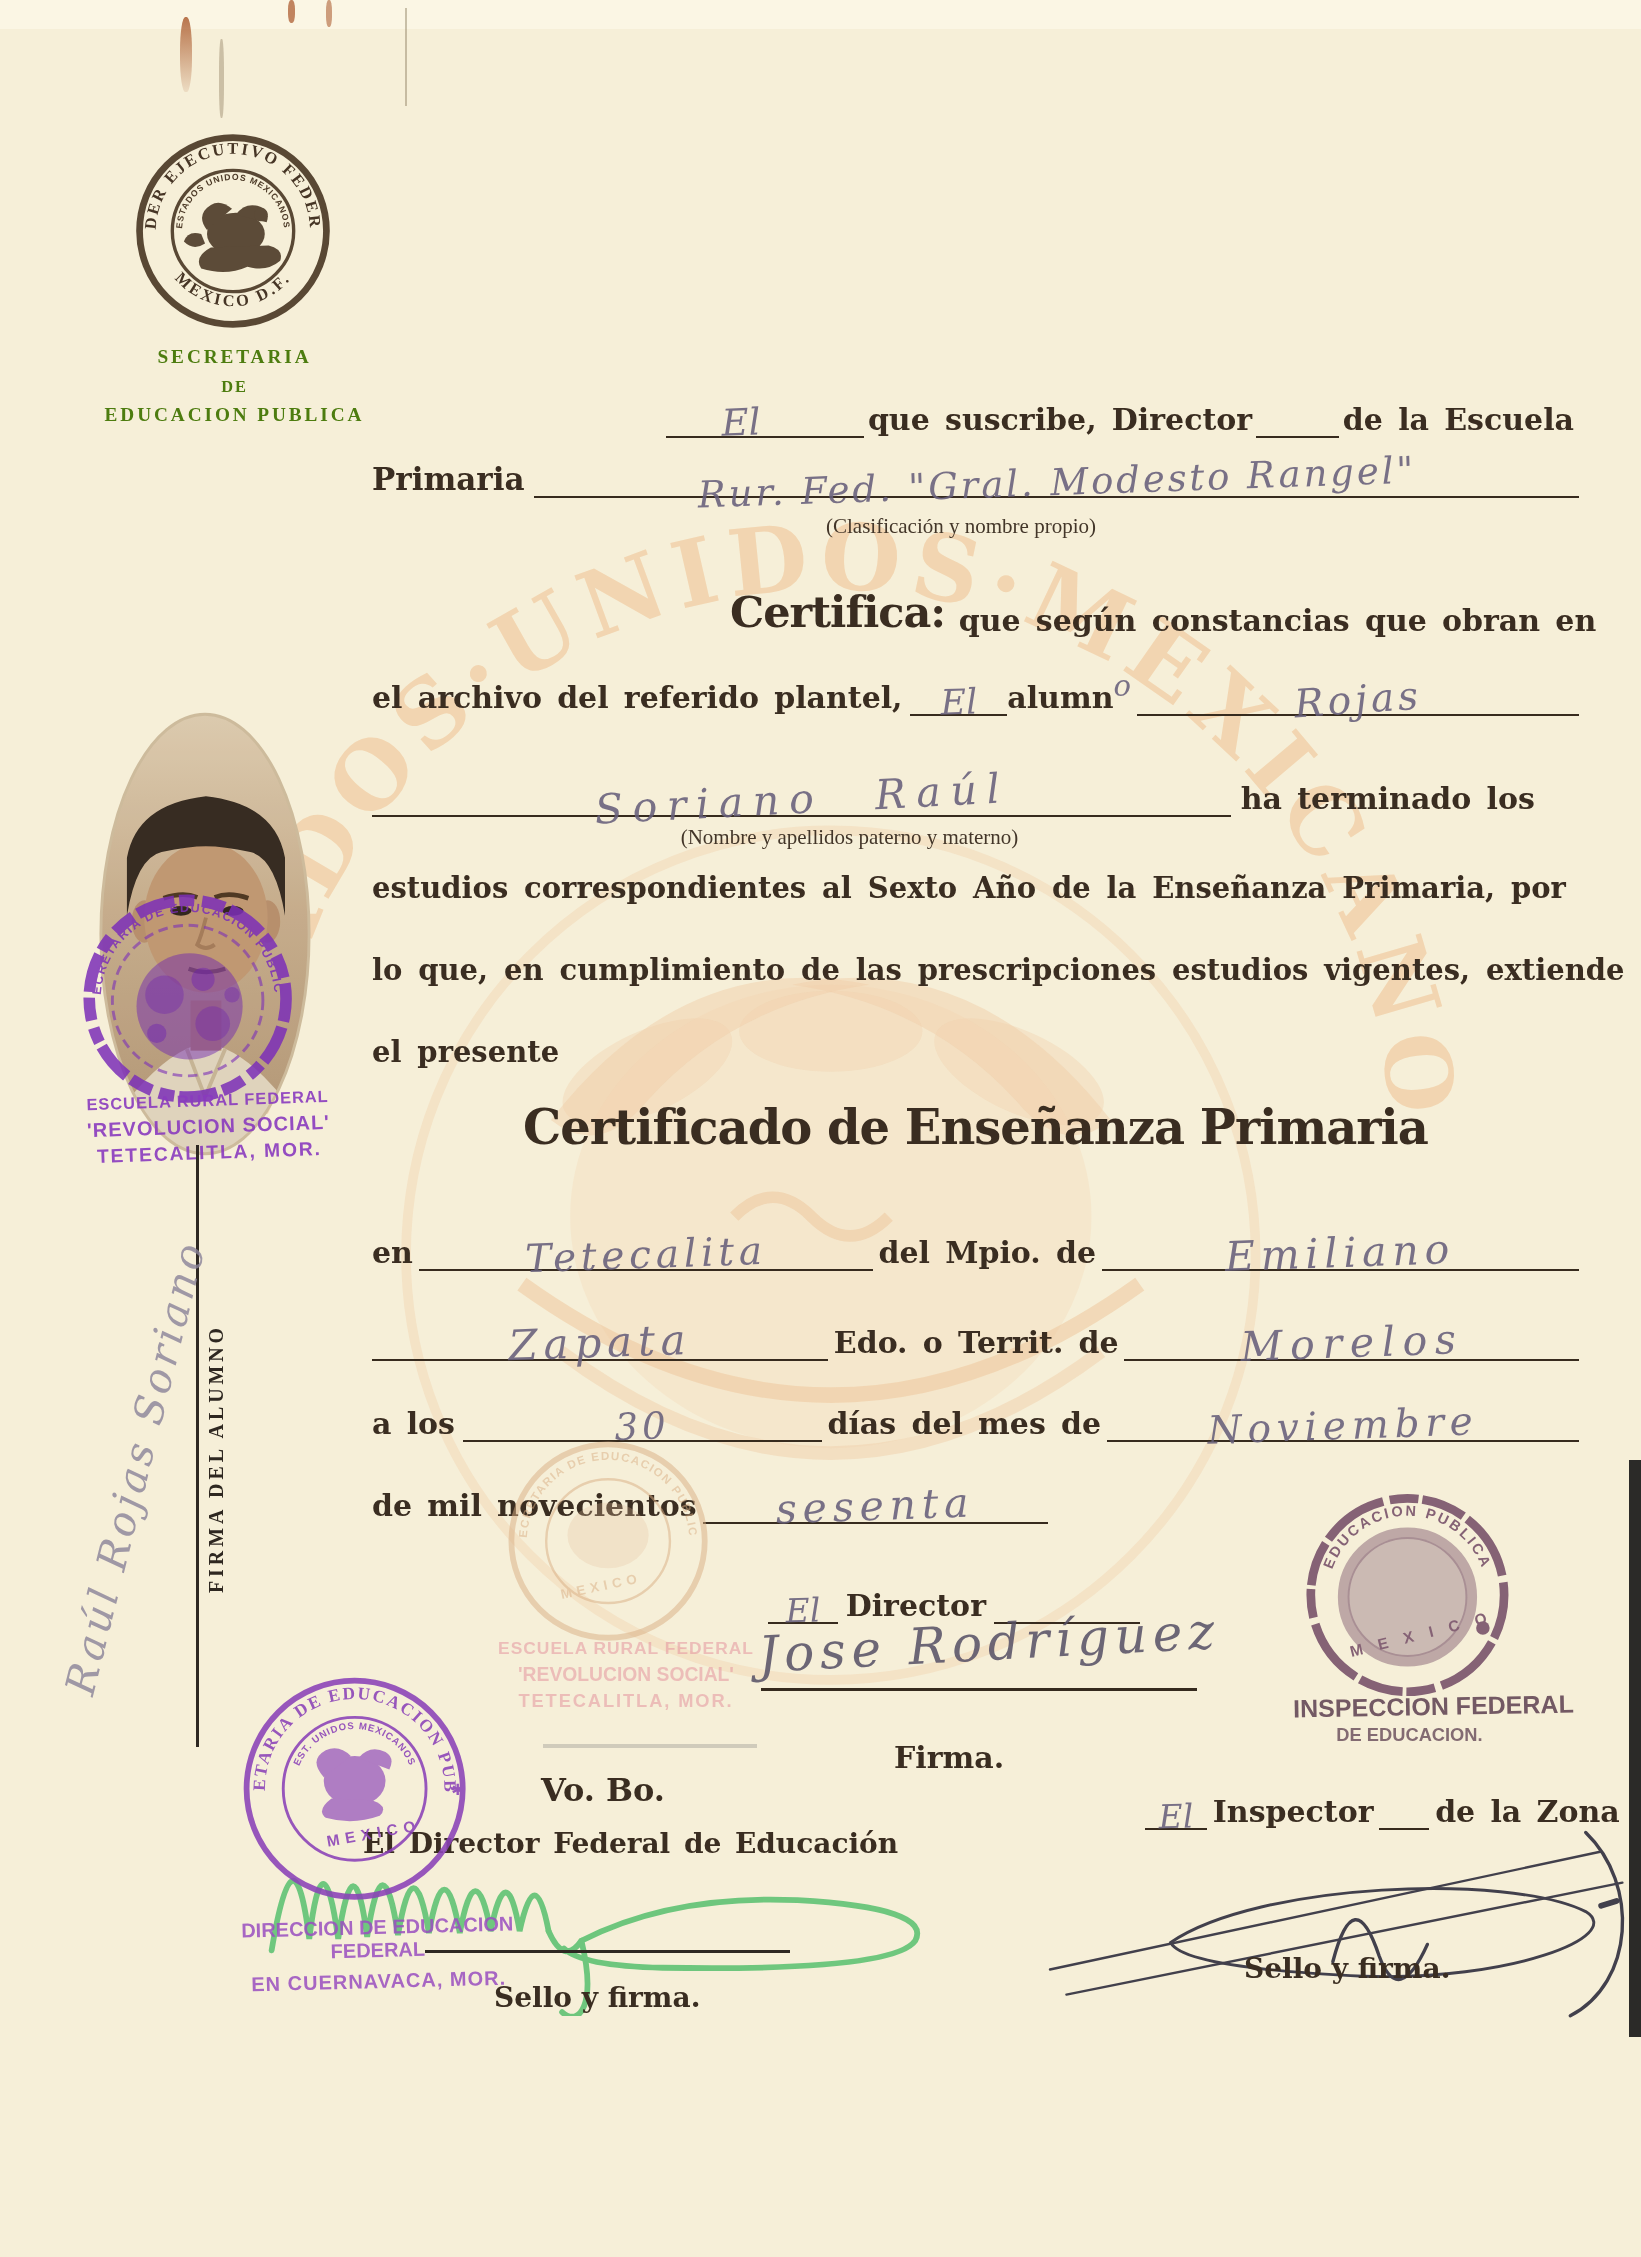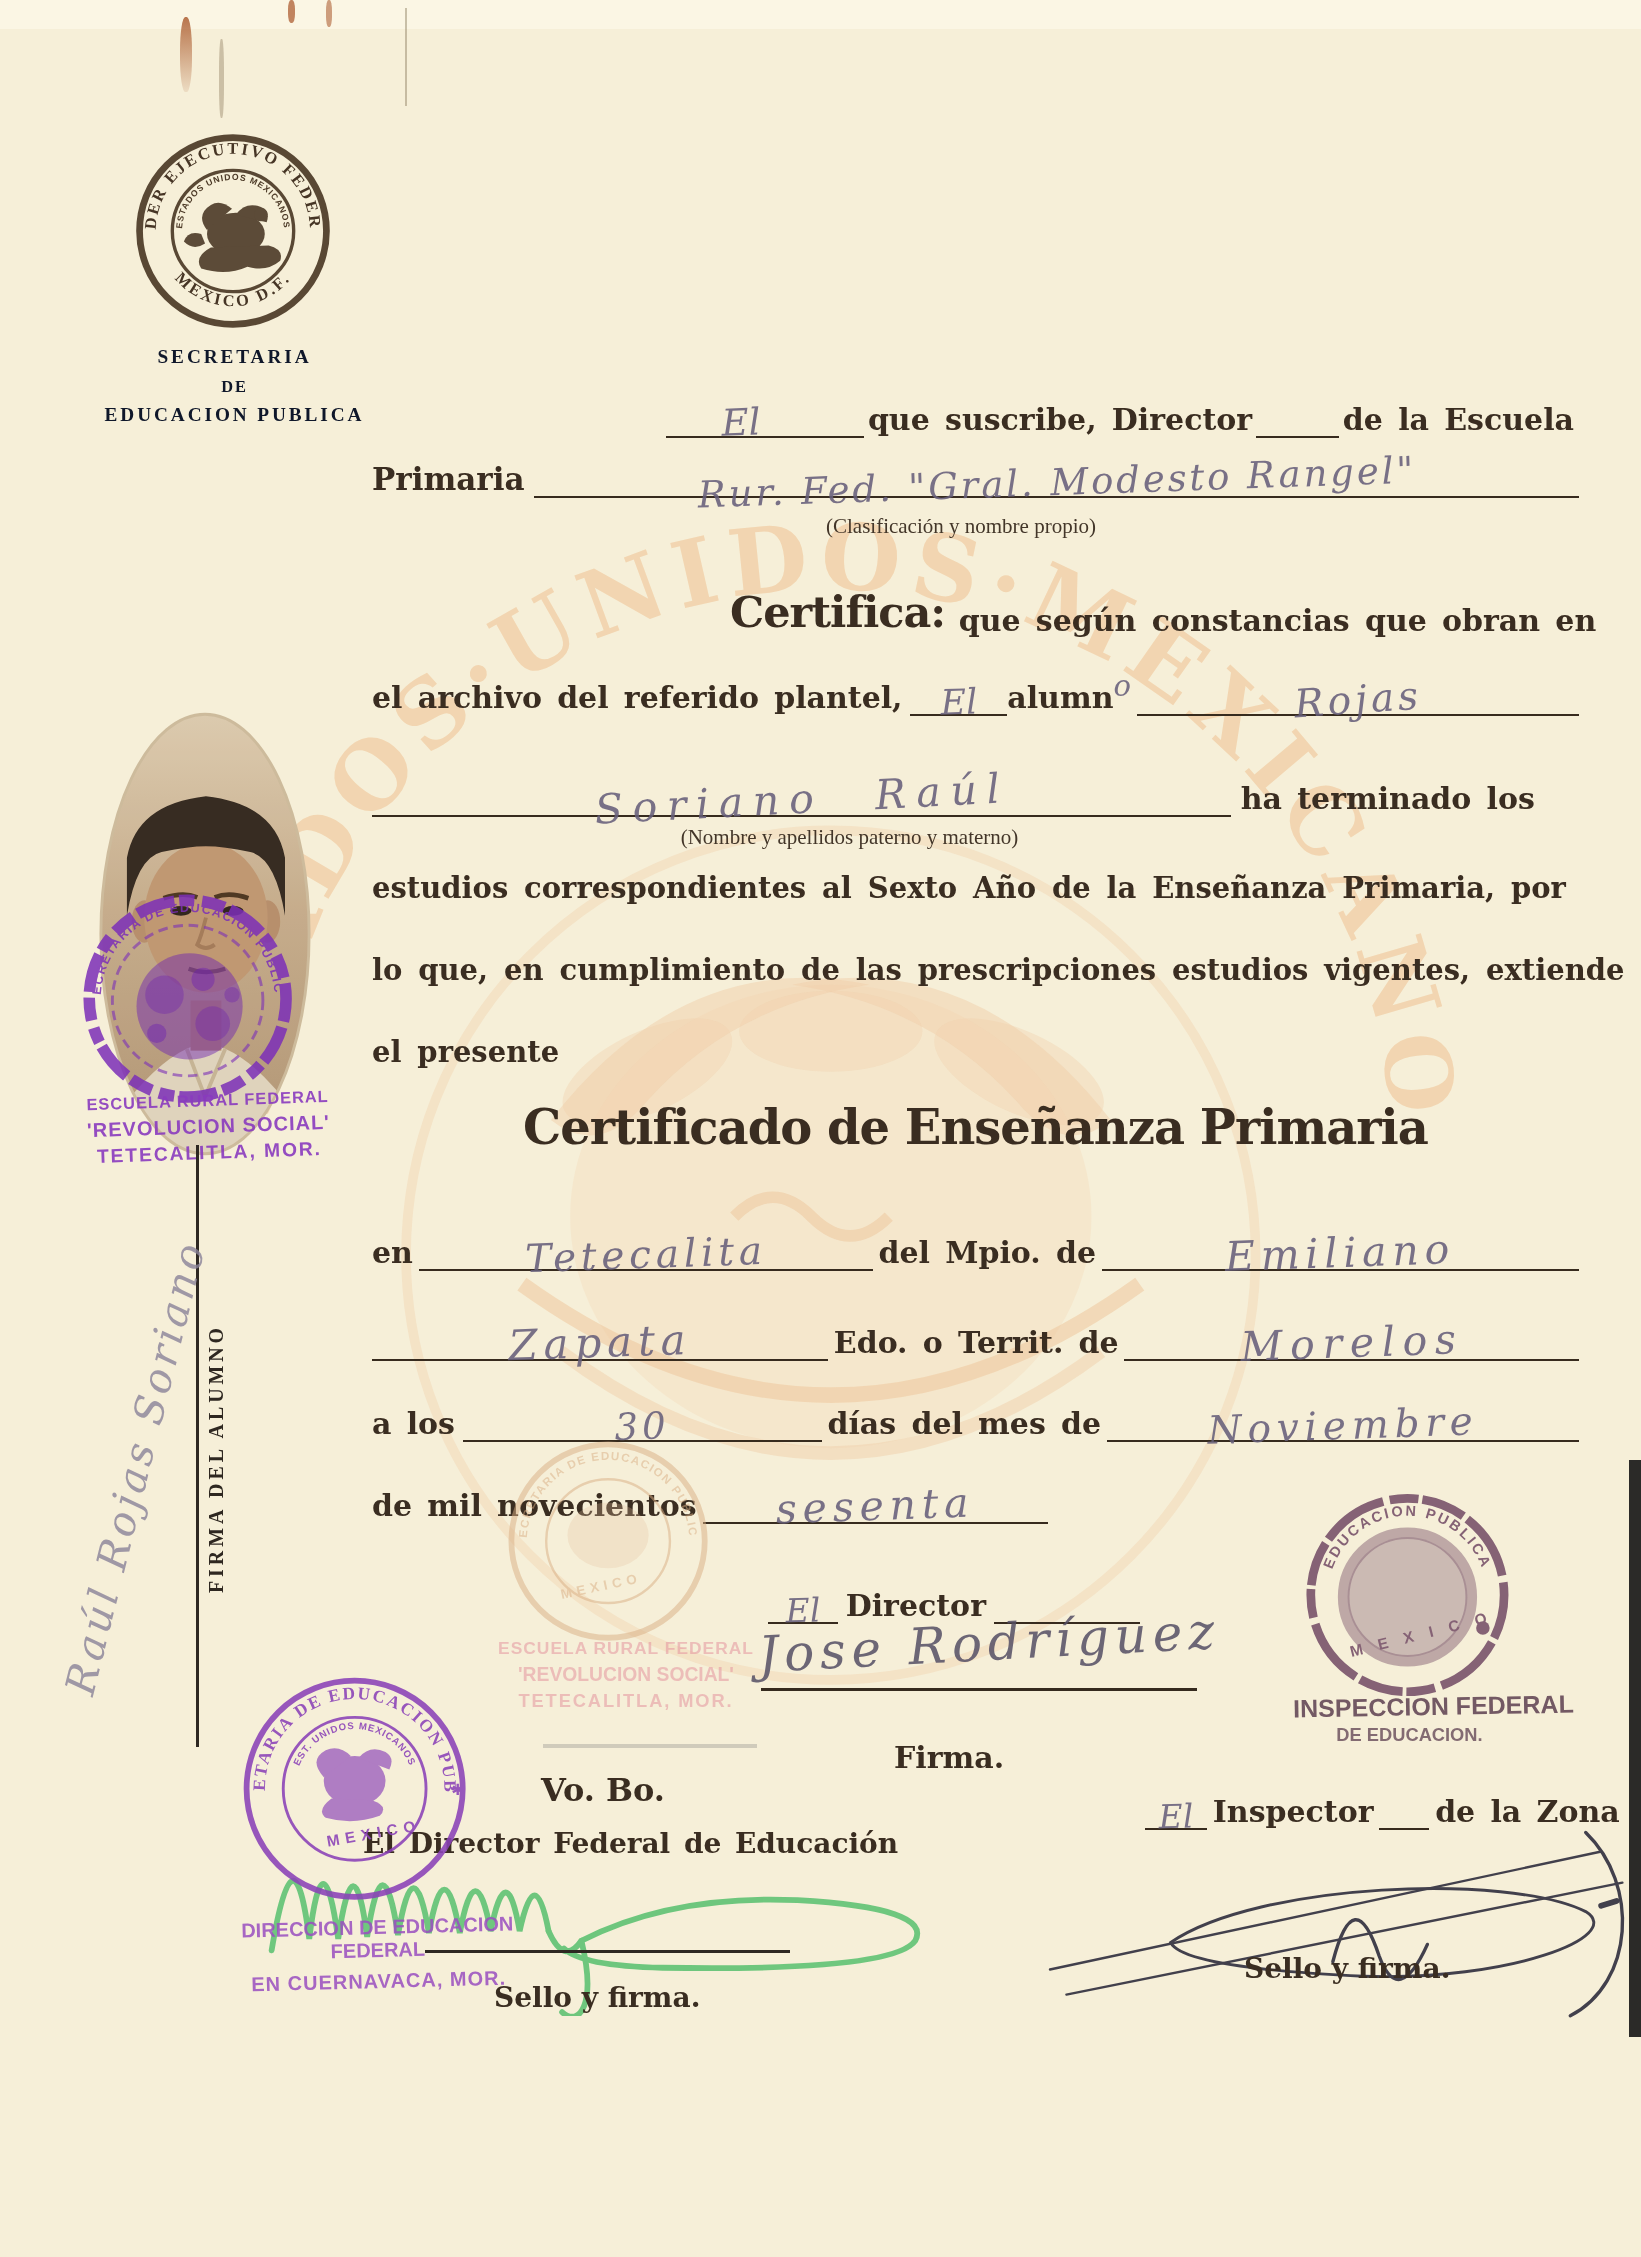--- a/index.html
+++ b/index.html
@@ -72,21 +72,21 @@
     <g fill="#4c3a27" opacity=".9">
       <ellipse cx="112" cy="112" rx="30" ry="22"></ellipse>
       <path d="M 82,108 Q 70,92 86,82 Q 96,76 108,86 Z"></path>
       <path d="M 112,92 q 10,-14 26,-8 q 10,4 6,16 z"></path>
       <path d="M 86,126 q -18,10 -10,22 q 26,8 48,-2 q 20,6 34,-6 q 4,-12 -12,-16 z"></path>
       <circle cx="138" cy="92" r="7"></circle>
       <path d="M 76,112 q -14,-4 -18,8 q 10,10 22,2 z"></path>
     </g>
   </svg>
 
-  <div class="abs" style="left:68px;top:346px;width:333px;text-align:center;font-family:'Liberation Serif',serif;font-weight:700;color:#0f172a;">
+  <div class="abs" style="left:68px;top:346px;width:333px;text-align:center;font-family:'Liberation Serif',serif;font-weight:700;color:#4d7c0f;">
     <div style="font-size:19.3px;letter-spacing:2.9px;">SECRETARIA</div>
     <div style="font-size:16.4px;letter-spacing:1.9px;margin-top:8.7px;">DE</div>
     <div style="font-size:19.3px;letter-spacing:2.9px;margin-top:7.7px;">EDUCACION PUBLICA</div>
   </div>
 
   <div class="row" style="left:666px;top:396px;width:917px;height:42px;">
     <span class="bl" style="width:198px;">
       <span class="hand" style="font-size:37px;left:38%;">El</span>
     </span>
     <span class="t goth" style="margin:0 3.9px;">que suscribe, Director</span>

